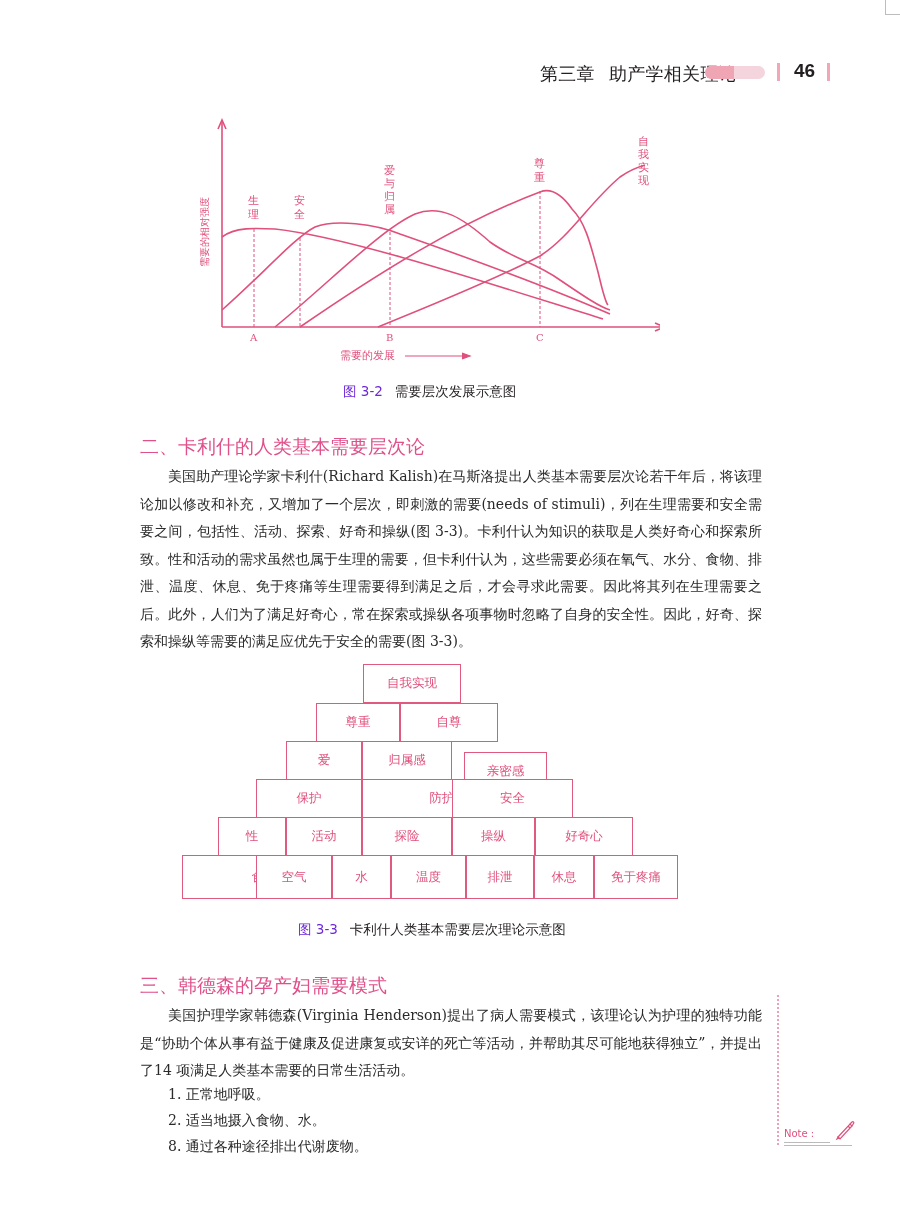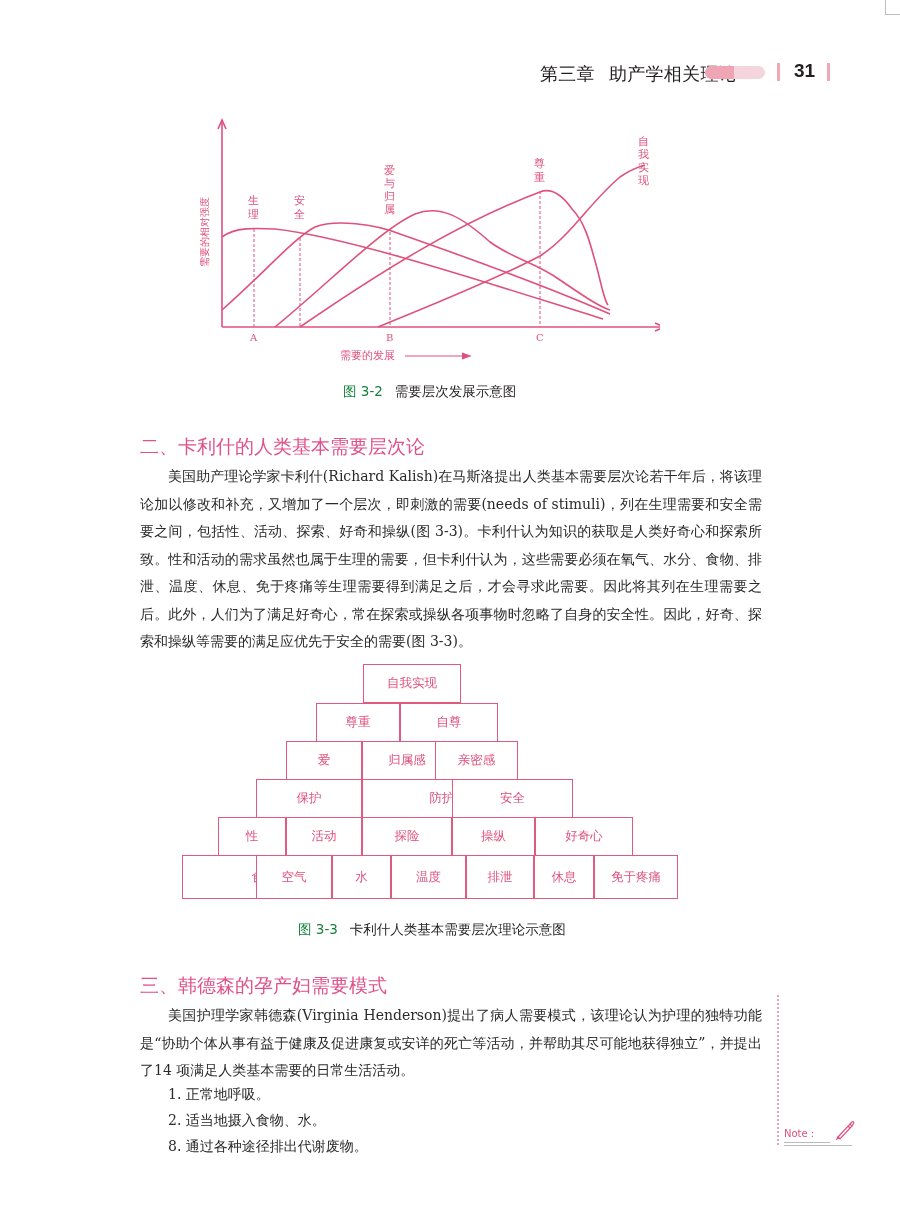--- a/index.html
+++ b/index.html
@@ -10,21 +10,21 @@
   .header .chapter { position:absolute; left:540px; top:1px; font-family:"DejaVu Sans", sans-serif; font-size:18px; color:#231f20; letter-spacing:0.3px; }
   .header .chapter span { margin-right:14px; }
   .header .pill { position:absolute; left:705px; top:5px; width:60px; height:13px; border-radius:7px; overflow:hidden; background:#f5d5dd; }
   .header .pill .fill { position:absolute; left:0; top:0; width:29px; height:13px; background:#f0a5b5; }
   .header .sep1 { position:absolute; left:777px; top:2px; width:3px; height:18px; background:#f2a7b7; }
   .header .pageno { position:absolute; left:794px; top:-1px; font-family:"Liberation Sans", sans-serif; font-size:19px; font-weight:bold; color:#231f20; }
   .header .sep2 { position:absolute; left:827px; top:2px; width:3px; height:18px; background:#f2a7b7; }
 
   .fig1 { position:absolute; left:200px; top:112px; width:460px; height:250px; }
   .cap { position:absolute; font-family:"DejaVu Sans", sans-serif; font-size:13.5px; color:#231f20; }
-  .cap .num { color:#15803d; margin-right:12px; }
+  .cap .num { color:#6d28d9; margin-right:12px; }
 
   h2.sec { position:absolute; margin:0; font-family:"DejaVu Sans", sans-serif; font-weight:normal; font-size:19px; color:#e0508a; left:140px; }
   p.body { position:absolute; margin:0; left:140px; width:622px; font-size:14px; line-height:27.5px; text-indent:28px; text-align:justify; color:#2a2a2a; }
   .item { position:absolute; left:168px; font-size:14px; color:#2a2a2a; }
 
   .pyr { position:absolute; left:180px; top:664px; width:500px; height:245px; }
   .pyr .row { position:absolute; height:39px; }
   .pyr .cell { position:absolute; top:0; height:37px; border:1.5px solid #e05a80; box-sizing:content-box; display:flex; align-items:center; justify-content:center;
                font-size:12.5px; color:#e0507c; font-family:"DejaVu Serif", serif; background:#fff; }
 
@@ -38,21 +38,21 @@
 <body>
 
 <div class="corner"></div>
 
 <div class="header">
   <div class="chapter"><span>第三章</span><span>助产学相关理论</span></div>
   <div class="pill">
       <div class="fill"></div>
     </div>
   <div class="sep1"></div>
-  <div class="pageno">31</div>
+  <div class="pageno">46</div>
   <div class="sep2"></div>
 </div>
 
 <div class="fig1">
   <svg width="460" height="250" viewBox="0 0 460 250" xmlns="http://www.w3.org/2000/svg">
     <g stroke="#e0507c" fill="none" stroke-width="1.6">
 
       <line x1="22" y1="215" x2="22" y2="10"></line>
       <polyline points="18,17 22,8 26,17"></polyline>
       <line x1="22" y1="215" x2="465" y2="215"></line>
@@ -112,21 +112,21 @@
   <div class="row" style="top:0; left:0;">
     <div class="cell" style="left:183px; width:96px;">自我实现</div>
   </div>
   <div class="row" style="top:39px; left:0;">
     <div class="cell" style="left:136px; width:82px;">尊重</div>
     <div class="cell" style="left:220px; width:96px;">自尊</div>
   </div>
   <div class="row" style="top:77px; left:0;">
     <div class="cell" style="left:106px; width:74px;">爱</div>
     <div class="cell" style="left:182px; width:88px;">归属感</div>
-    <div class="cell" style="left:255px; width:81px;">亲密感</div>
+    <div class="cell" style="left:284px; width:81px;margin-top:11px;">亲密感</div>
   </div>
   <div class="row" style="top:115px; left:0;">
     <div class="cell" style="left:76px; width:104px;">保护</div>
     <div class="cell" style="left:182px; width:88px;padding-left:35px;">防护</div>
     <div class="cell" style="left:272px; width:119px;">安全</div>
   </div>
   <div class="row" style="top:153px; left:0;">
     <div class="cell" style="left:38px; width:66px;">性</div>
     <div class="cell" style="left:106px; width:74px;">活动</div>
     <div class="cell" style="left:182px; width:88px;">探险</div>

